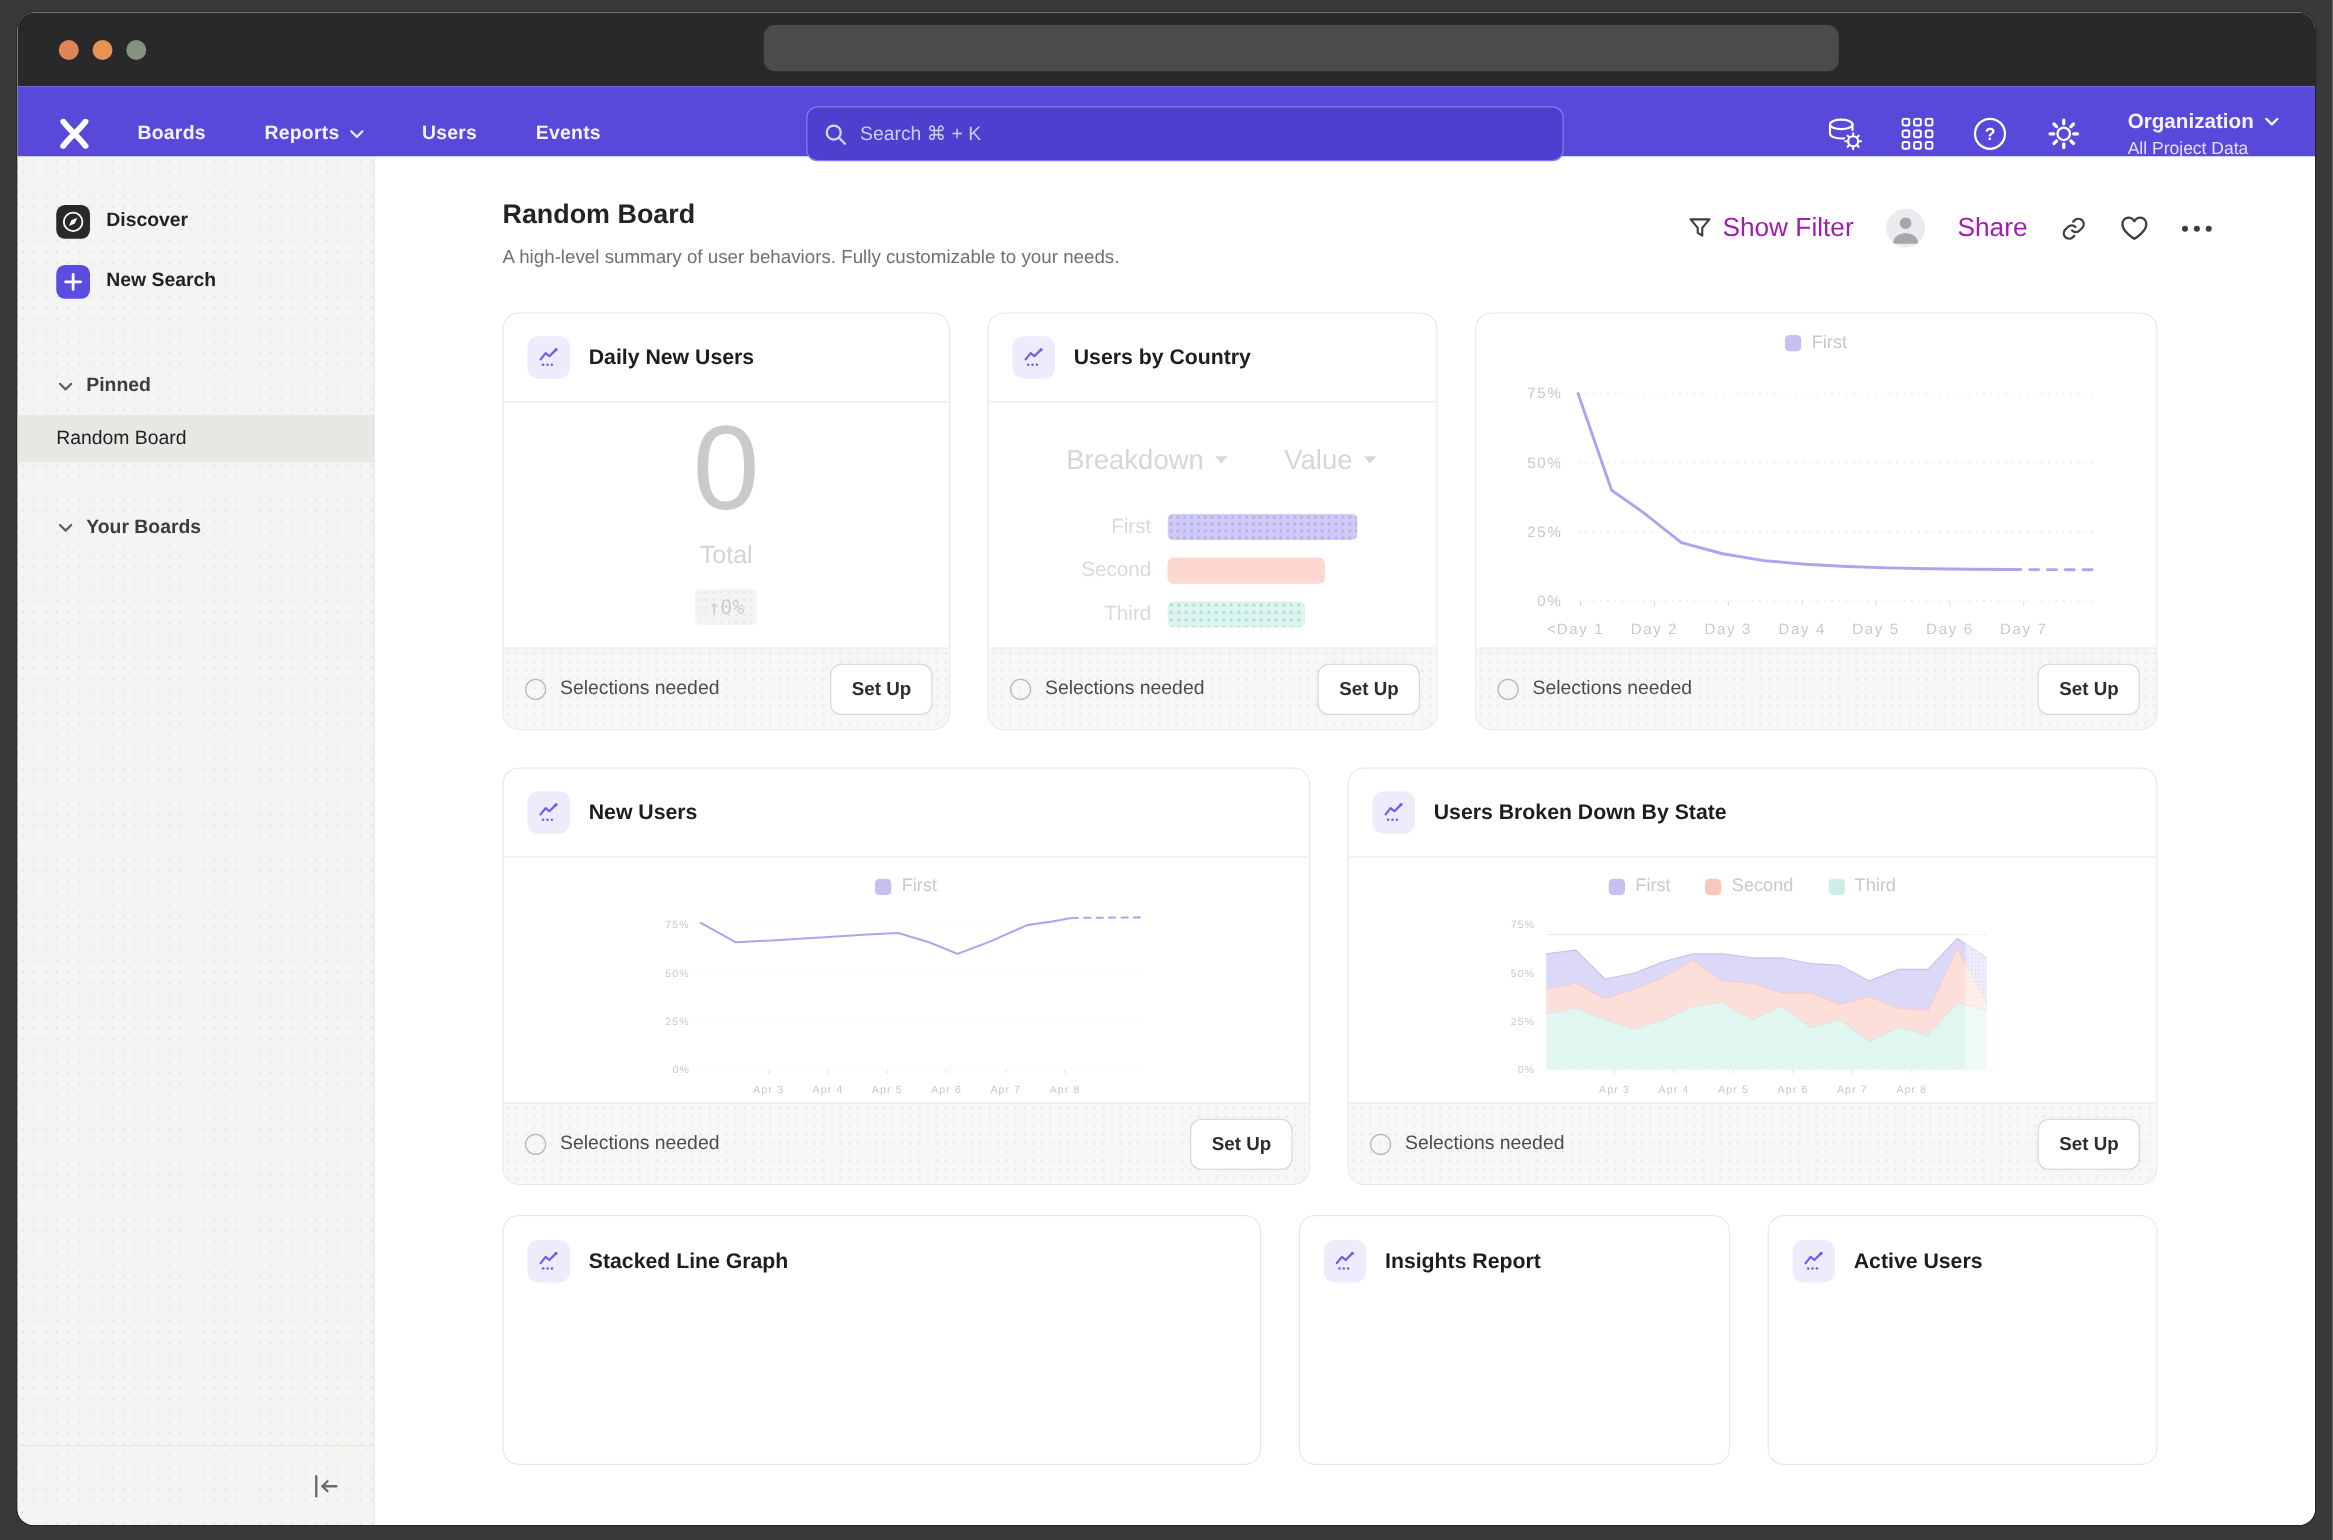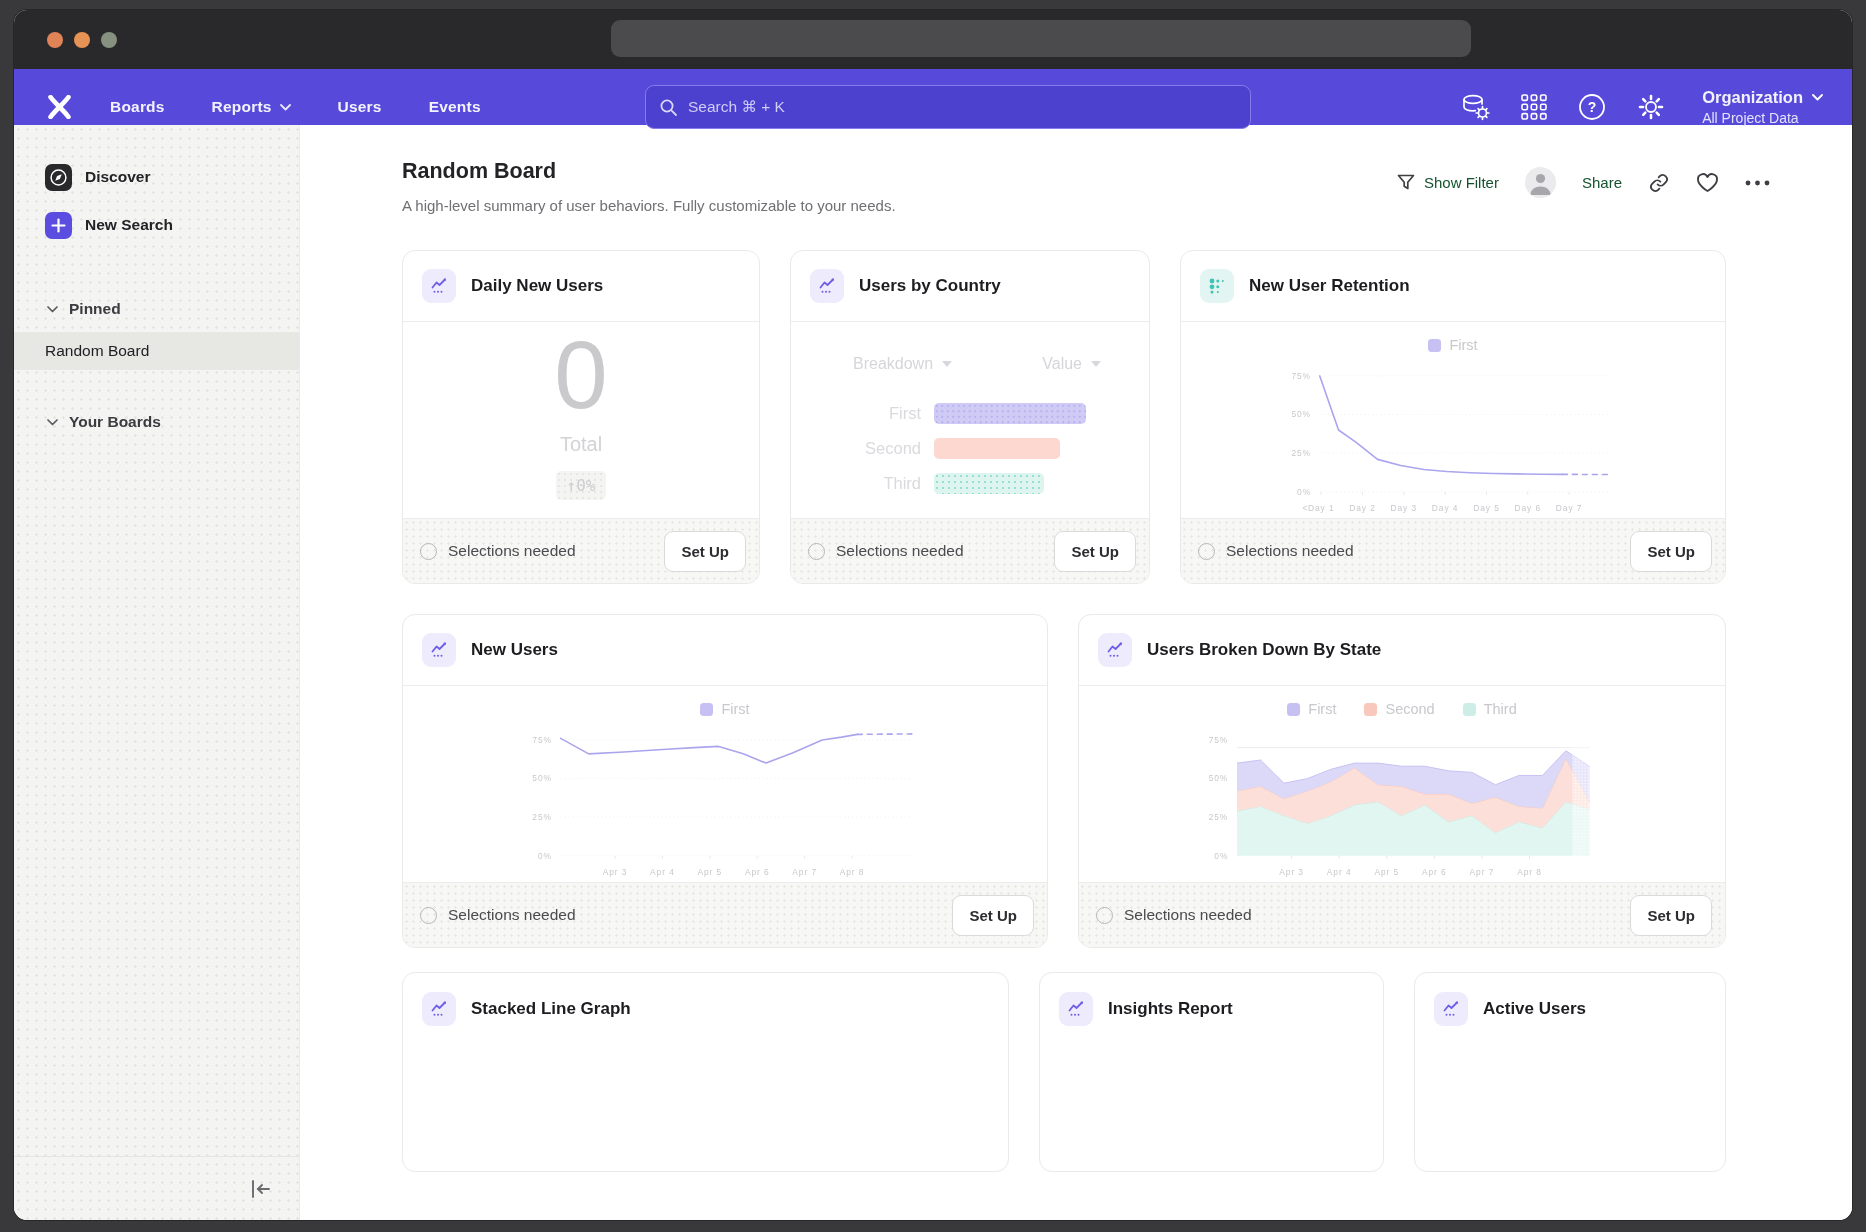--- a/index.html
+++ b/index.html
@@ -44,21 +44,21 @@
   .pill { margin-top:12px; height:38px; width:305px; background:#e7e7e4; border-radius:0 999px 999px 0;
     display:flex; align-items:center; padding-left:31px; font-size:15.5px; color:#212125; }
   .sec-yours { margin-top:41px; }
   .side-footer { margin-top:auto; border-top:1px solid #e5e5e2; height:64px; position:relative; }
   .collapse-btn { position:absolute; right:26px; top:20px; width:24px; height:24px; }
 
   .main { flex:1; background:#fff; padding:34px 82px 0 102px; overflow:hidden; }
   .page-header { display:flex; justify-content:space-between; align-items:flex-start; margin-bottom:36px; }
   .page-title { font-size:21.5px; font-weight:bold; color:#232327; margin:0 0 13px; }
   .page-sub { font-size:15px; color:#6f6f74; }
-  .actions { display:flex; align-items:center; gap:26px; margin-top:8px; color:#14532d; font-size:15px; }
+  .actions { display:flex; align-items:center; gap:26px; margin-top:8px; color:#a21caf; font-size:21px; }
   .action { display:flex; align-items:center; gap:9px; }
   .avatar { width:31px; height:31px; border-radius:50%; background:#ebebed; overflow:hidden; display:flex; align-items:center; justify-content:center; }
 
   .cards-row { display:grid; gap:30px; }
   .row1 { grid-template-columns:358px 360px 546px; margin-bottom:30px; }
   .row2 { grid-template-columns:646px 648px; margin-bottom:24px; }
   .row3 { grid-template-columns:607px 345px 312px; }
   .card { height:334px; border:1px solid #e9e9e9; border-radius:13px; background:#fff; display:flex; flex-direction:column; overflow:hidden; }
   .row3 .card { height:200px; }
   .card-header { height:71px; flex:none; display:flex; align-items:center; gap:15px; padding:0 19px; border-bottom:1px solid #ededee; }
@@ -78,21 +78,21 @@
   
   .metric-body { align-items:center; justify-content:center; }
   .big-zero { font-size:96px; color:#cacacd; line-height:1; margin-top:-14px; }
   .metric-label { font-size:20px; color:#d3d3d6; margin-top:10px; }
   .metric-delta { margin-top:15px; font-family:"DejaVu Sans Mono", monospace; font-size:16px; color:#cdcdd0;
     background:#f4f4f2; background-image:radial-gradient(#e6e6e3 1px, transparent 1.1px); background-size:6px 6px;
     padding:5px 11px; border-radius:5px; }
 
   
   .breakdown { padding-top:33px; }
-  .breakdown-head { display:flex; justify-content:space-between; padding:0 48px 0 62px; color:#d6d6da; font-size:16px; }
+  .breakdown-head { display:flex; justify-content:space-between; padding:0 48px 0 62px; color:#d6d6da; font-size:22px; }
   .dd { display:flex; align-items:center; gap:9px; }
   .dd-caret { width:0; height:0; border-left:5.5px solid transparent; border-right:5.5px solid transparent; border-top:6px solid #d8d8dc; }
   .breakdown-rows { margin-top:30px; display:flex; flex-direction:column; gap:14px; }
   .bk-row { display:flex; align-items:center; gap:13px; }
   .bk-label { width:130px; text-align:right; color:#dadade; font-size:16.5px; flex:none; }
   .bk-bar { height:21px; border-radius:5px; }
   .pat-dots-purple { background-image:radial-gradient(#b5aef1 1.1px, transparent 1.25px); background-size:5.5px 5.5px; }
   .pat-dots-teal { background-image:radial-gradient(#96e0d1 1.1px, transparent 1.25px); background-size:6px 6px; }
 
   
@@ -365,36 +365,20 @@
               </div>
           </div>
           <div class="card-footer">
             <span class="radio"></span>
             <span class="footer-label">Selections needed</span>
             <button class="setup-btn">Set Up</button>
           </div>
         </div>
 
         <div class="card">
-          <div class="card-header">
-            <span class="card-icon teal">
-              <svg width="21" height="21" viewBox="0 0 21 21">
-                <g fill="#3fc3b4">
-                  <circle cx="5" cy="5" r="2.4"></circle>
-                    <circle cx="10.8" cy="5" r="1.5"></circle>
-                    <circle cx="15.8" cy="5" r="1"></circle>
-                  <circle cx="5" cy="10.8" r="2.4"></circle>
-                    <circle cx="10.8" cy="10.8" r="1.5"></circle>
-                  <circle cx="5" cy="16" r="1.5"></circle>
-                    <circle cx="10.8" cy="16" r="1"></circle>
-                </g>
-              </svg>
-            </span>
-            <span class="card-title">New User Retention</span>
-          </div>
           <div class="card-body">
             <div class="legend">
                 <span class="legend-item">
                   <span class="chip" style="background: rgb(198, 193, 242);"></span>
                   <span>First</span>
                 </span>
               </div>
             <svg class="plot" viewBox="0 0 544 265">
                 <text x="44" y="227.5" text-anchor="end" class="ax">0%</text>
                 <line x1="58" x2="522" y1="223" y2="223" class="grid"></line>

